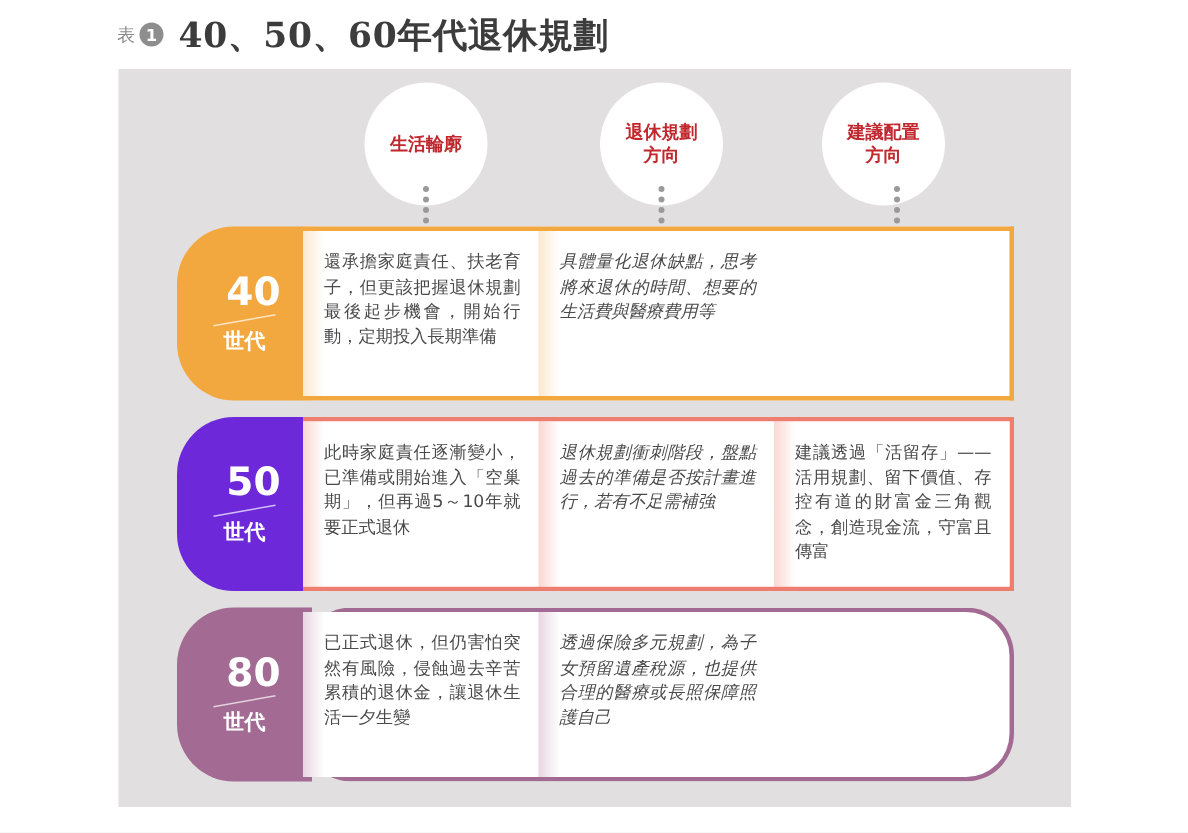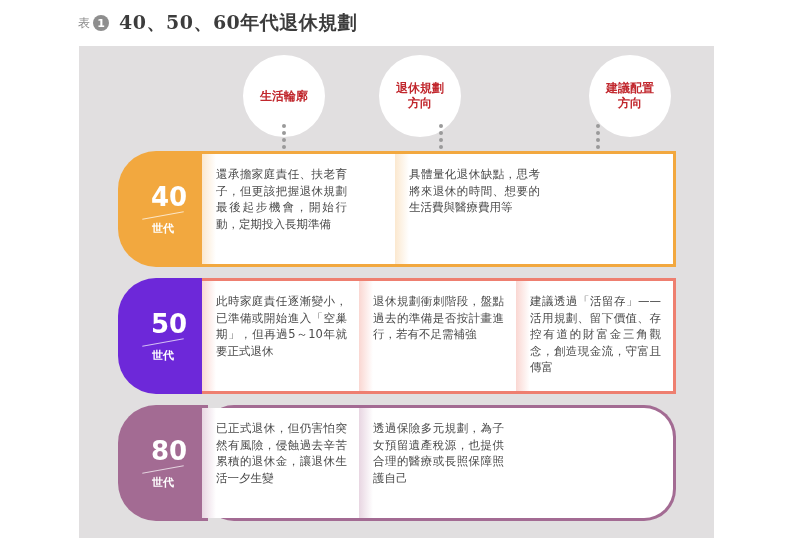--- a/index.html
+++ b/index.html
@@ -2,41 +2,41 @@
 <html><head>
 <meta charset="utf-8">
 <style>
   * { box-sizing: border-box; margin: 0; padding: 0; }
   html, body { width: 792px; height: 555px; background: #ffffff; overflow: hidden; }
   body { position: relative; font-family: "DejaVu Sans", sans-serif; color: #3a3a3a; }
 
   .title { position: absolute; left: 78px; top: 8px; height: 30px; display: flex; align-items: center; }
   .title .prefix { font-size: 12px; color: #8a8a8a; margin-right: 3px; }
   .title .num { width: 16px; height: 16px; border-radius: 50%; background: #8e8e8e; color: #fff; font-size: 11px; font-weight: bold; display: flex; align-items: center; justify-content: center; margin-right: 10px; font-family: "DejaVu Sans", sans-serif; }
-  .title .text { font-family: "DejaVu Serif", serif; font-size: 19px; font-weight: bold; color: #3c3c3c; letter-spacing: 0.5px; }
+  .title .text { font-family: "DejaVu Serif", serif; font-size: 23px; font-weight: bold; color: #3c3c3c; letter-spacing: 0.5px; }
 
   .panel { position: absolute; left: 79px; top: 46px; width: 635px; height: 492px; background: #e1dfe0; }
 
   .header-circle { position: absolute; top: 55px; width: 82px; height: 82px; border-radius: 50%; background: #ffffff; display: flex; align-items: center; justify-content: center; text-align: center; }
   .header-circle span { color: #c1272d; font-weight: bold; font-size: 12px; line-height: 15px; white-space: pre-line; }
   .dots { position: absolute; width: 4px; display: flex; flex-direction: column; gap: 3px; }
   .dots i { display: block; width: 4px; height: 4px; border-radius: 50%; background: #9a9a9a; }
 
   .row { position: absolute; left: 118px; width: 558px; height: 116px; }
   .row .tab { position: absolute; left: 0; top: 0; width: 90px; height: 100%; border-radius: 38px 0 0 38px; display: flex; flex-direction: column; align-items: center; justify-content: center; color: #fff; }
   .row .tab .decade { font-size: 26px; font-weight: bold; font-family: "DejaVu Sans", sans-serif; line-height: 28px; margin-left: 12px; }
   .row .tab .line { width: 42px; height: 1px; background: rgba(255,255,255,0.7); transform: rotate(-10deg); margin: 4px 0 5px; }
-  .row .tab .gen { font-size: 11px; font-weight: bold; }
+  .row .tab .gen { font-size: 14px; font-weight: bold; }
   .row .body { position: absolute; left: 84px; top: 0; right: 0; height: 100%; border: 3px solid; border-left: none; background: #fff; display: flex; }
   .row .cell { flex: 1; padding: 12px 12px 0 14px; font-size: 11.5px; line-height: 16.5px; color: #4a4a4a; text-align: justify; }
   .row .cell:nth-child(1) { flex: 0 0 157px; }
-  .row .cell:nth-child(2) { flex: 0 0 157px; }
+  .row .cell:nth-child(2) { flex: 0 0 157px; font-style: italic; }
 
   .row.r40 .tab { background: #f2a83f; }
-  .row.r40 .body { border-color: #f2a83f; gap: 36px; }
+  .row.r40 .body { border-color: #f2a83f; }
   .row.r40 .cell { background: linear-gradient(to right, #fbe8cf 0, #ffffff 14px, #ffffff 100%); }
   .row.r50 .tab { background: #6d28d9; }
   .row.r50 .body { border-color: #ee7f70; }
   .row.r50 .cell { background: linear-gradient(to right, #fad7d2 0, #ffffff 14px, #ffffff 100%); }
   .row.r60 .tab { background: #a36b93; }
   .row.r60 .body { border-color: #a36b93; border-radius: 32px; }
   .row.r60 .cell { background: linear-gradient(to right, #e8d6e2 0, #ffffff 14px, #ffffff 100%); }
 </style>
 </head>
 <body>
@@ -52,32 +52,32 @@
 <div class="header-circle" style="left:243px;align-items:center;">
   <span>生活輪廓</span>
 </div>
 <div class="dots" style="left:282px; top:124px;">
     <i></i>
     <i></i>
     <i></i>
     <i></i>
   </div>
 
-<div class="header-circle" style="left:379px;">
+<div class="header-circle" style="left:400px;">
   <span>退休規劃
 方向</span>
 </div>
 <div class="dots" style="left:439px; top:124px;">
     <i></i>
     <i></i>
     <i></i>
     <i></i>
   </div>
 
-<div class="header-circle" style="left:589px;text-align:center;">
+<div class="header-circle" style="left:548px;text-align:center;">
   <span>建議配置
 方向</span>
 </div>
 <div class="dots" style="left:596px; top:124px;">
     <i></i>
     <i></i>
     <i></i>
     <i></i>
   </div>
 

